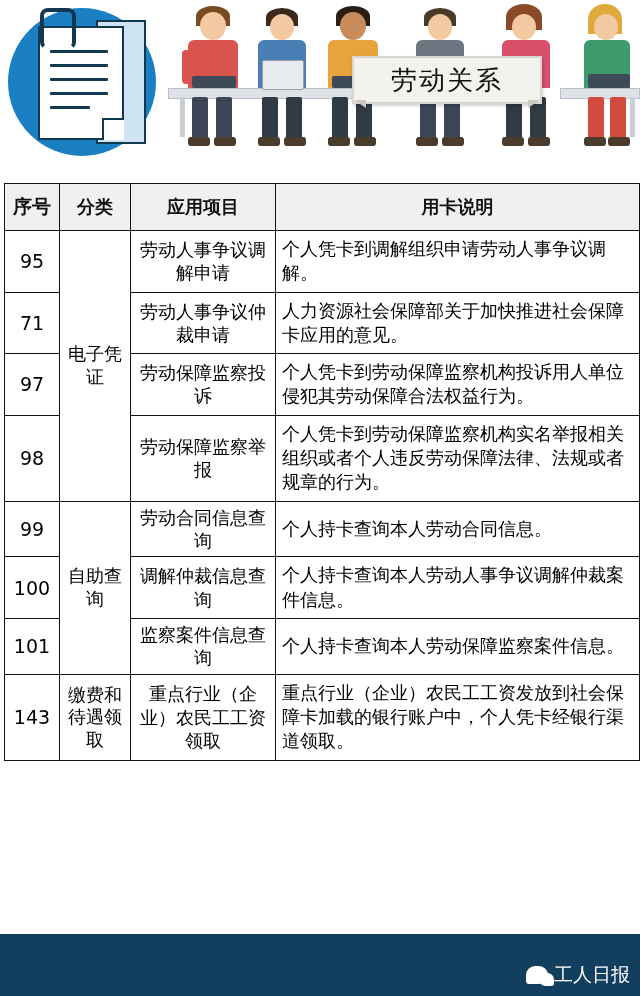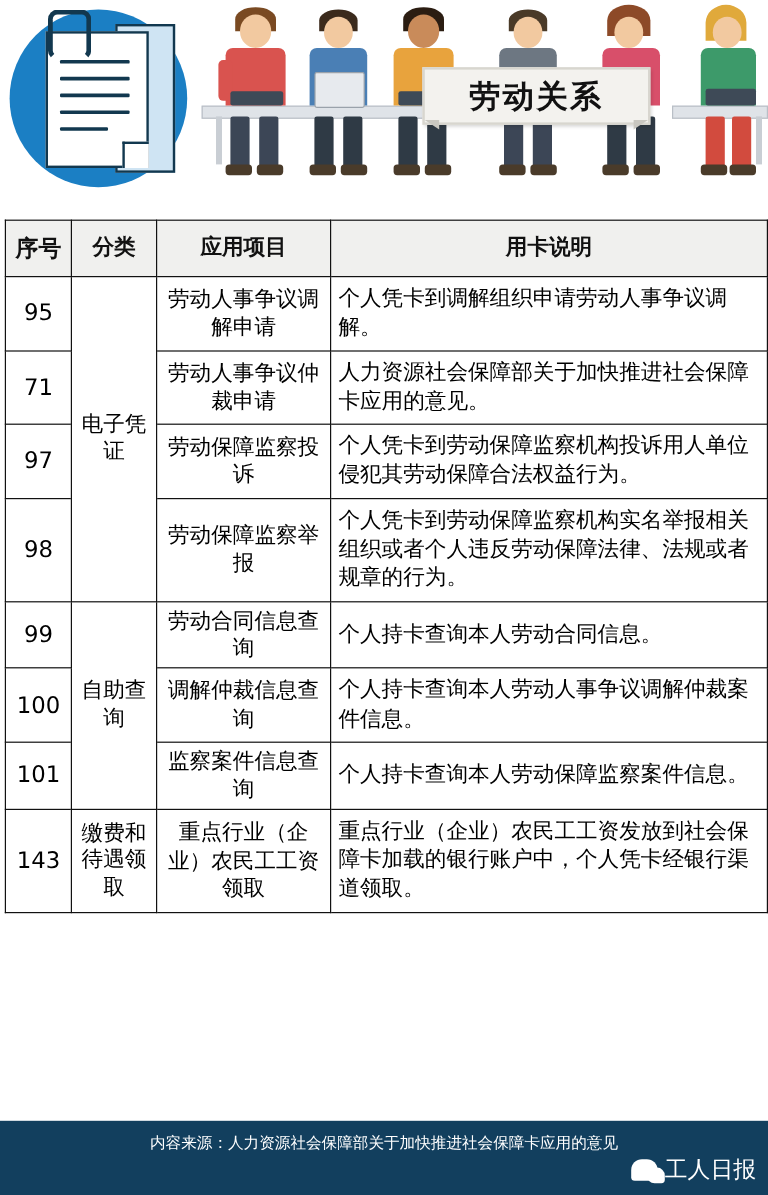--- a/index.html
+++ b/index.html
@@ -62,21 +62,21 @@
   .shoe{position:absolute;border-radius:3px;background:#4a3b2a;}
   .laptop{position:absolute;background:#3e4a57;border-radius:2px;}
 
   .banner{
     position:absolute;left:352px;top:56px;width:186px;height:44px;
     background:#f3f2ee;border:2px solid #d8d6cf;
     display:flex;align-items:center;justify-content:center;
     box-shadow:1px 2px 3px rgba(0,0,0,.18);
   }
   .banner span{
-    font-size:26px;font-weight:bold;color:#111;letter-spacing:2px;
+    font-size:26px;font-weight:normal;color:#111;letter-spacing:2px;
     font-family:"DejaVu Sans","Liberation Sans",sans-serif;
   }
   .banner:before,.banner:after{
     content:"";position:absolute;top:42px;border-style:solid;
   }
   .banner:before{left:0;border-width:8px 0 0 12px;border-color:#c9c7c0 transparent transparent transparent;}
   .banner:after{right:0;border-width:8px 12px 0 0;border-color:#c9c7c0 transparent transparent transparent;}
 
   
   .tbl-wrap{padding:18px 2px;}
@@ -270,22 +270,19 @@
           <td class="c-no">143</td>
           <td class="c-cat">缴费和待遇领取</td>
           <td class="c-item">重点行业（企业）农民工工资领取</td>
           <td class="c-desc">重点行业（企业）农民工工资发放到社会保障卡加载的银行账户中，个人凭卡经银行渠道领取。</td>
         </tr>
       </tbody>
     </table>
   </div>
 
   <div class="footer">
-    <div class="foot-line l1">
-      <span>内容来源：</span><span>人力资源社会保障部关于加快推进社会保障卡应用的意见</span>
-    </div>
     <div class="wechat">
       <div class="wc-icon"></div>
       <div class="wc-text">工人日报</div>
     </div>
   </div>
 
 </div>
 
 </body></html>

